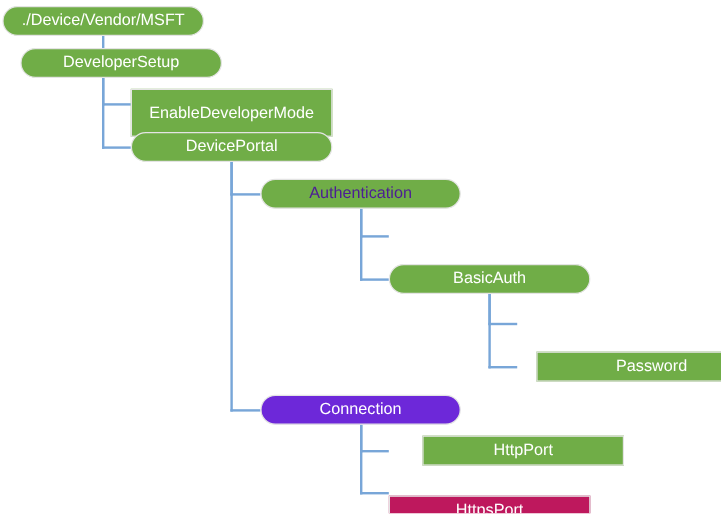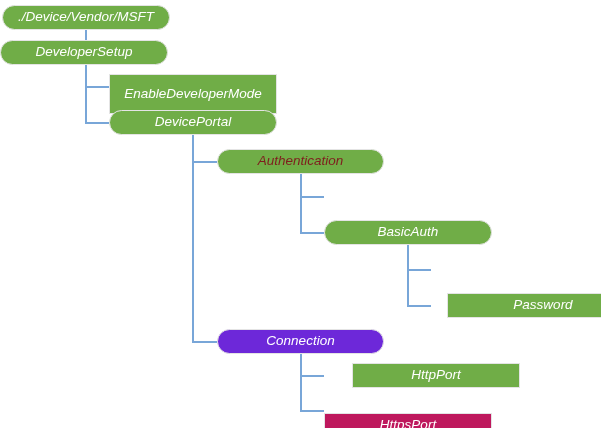--- a/index.html
+++ b/index.html
@@ -20,21 +20,20 @@
     box-sizing: border-box;
     display: flex;
     align-items: center;
     justify-content: center;
     color: #ffffff;
     font-size: 13.5px;
     line-height: 1;
     border: 1.5px solid #e4e4e4;
     text-align: right;
     white-space: nowrap;
-    font-style: italic;
   }
   .node.pill { border-radius: 13px; }
   .node.rect { border-radius: 0; }
   .seg {
     position: absolute;
   }
   .node-label {
     display: inline-block;
     padding-bottom: 1px;
   }
@@ -60,30 +59,30 @@
     <div class="seg" style="left: 407px; top: 269px; width: 24px; height: 2px; background: rgb(120, 166, 216);"></div>
     <div class="seg" style="left: 407px; top: 245px; width: 2px; height: 62px; background: rgb(120, 166, 216);"></div>
     <div class="seg" style="left: 407px; top: 305px; width: 24px; height: 2px; background: rgb(120, 166, 216);"></div>
     <div class="seg" style="left: 300px; top: 354px; width: 2px; height: 23px; background: rgb(120, 166, 216);"></div>
     <div class="seg" style="left: 300px; top: 375px; width: 24px; height: 2px; background: rgb(120, 166, 216);"></div>
     <div class="seg" style="left: 300px; top: 354px; width: 2px; height: 58px; background: rgb(120, 166, 216);"></div>
     <div class="seg" style="left: 300px; top: 410px; width: 24px; height: 2px; background: rgb(120, 166, 216);"></div>
     <div class="node pill" style="left: 2px; top: 5px; width: 168px; height: 25px; background: rgb(112, 173, 71); border-color: rgb(228, 228, 228); color: rgb(255, 255, 255);">
       <span class="node-label">./Device/Vendor/MSFT</span>
     </div>
-    <div class="node pill" style="left: 0; top: 40px; width: 168px; height: 25px; background: rgb(112, 173, 71); border-color: rgb(228, 228, 228); color: rgb(255, 255, 255);">
+    <div class="node pill" style="left: 17px; top: 40px; width: 168px; height: 25px; background: rgb(112, 173, 71); border-color: rgb(228, 228, 228); color: rgb(255, 255, 255);">
       <span class="node-label">DeveloperSetup</span>
     </div>
     <div class="node rect" style="left: 109px; top: 74px; width: 168px; height: 40px; background: rgb(112, 173, 71); border-color: rgb(228, 228, 228); color: rgb(255, 255, 255);">
       <span class="node-label">EnableDeveloperMode</span>
     </div>
     <div class="node pill" style="left: 109px; top: 110px; width: 168px; height: 25px; background: rgb(112, 173, 71); border-color: rgb(228, 228, 228); color: rgb(255, 255, 255);">
       <span class="node-label">DevicePortal</span>
     </div>
-    <div class="node pill" style="left: 217px; top: 149px; width: 167px; height: 25px; background: rgb(112, 173, 71); border-color: rgb(228, 228, 228); color: #7f1d1d;">
+    <div class="node pill" style="left: 217px; top: 149px; width: 167px; height: 25px; background: rgb(112, 173, 71); border-color: rgb(228, 228, 228); color: #4c1d95;">
       <span class="node-label">Authentication</span>
     </div>
     <div class="node pill" style="left: 324px; top: 220px; width: 168px; height: 25px; background: rgb(112, 173, 71); border-color: rgb(228, 228, 228); color: rgb(255, 255, 255);">
       <span class="node-label">BasicAuth</span>
     </div>
     <div class="node rect" style="left: 431px; top: 293px; width: 192px; height: 25px; background: rgb(112, 173, 71); border-color: rgb(228, 228, 228); color: rgb(255, 255, 255); margin-left: 16px;">
       <span class="node-label">Password</span>
     </div>
     <div class="node pill" style="left: 217px; top: 329px; width: 167px; height: 25px; background: #6d28d9; border-color: rgb(228, 228, 228); color: rgb(255, 255, 255);">
       <span class="node-label">Connection</span>

